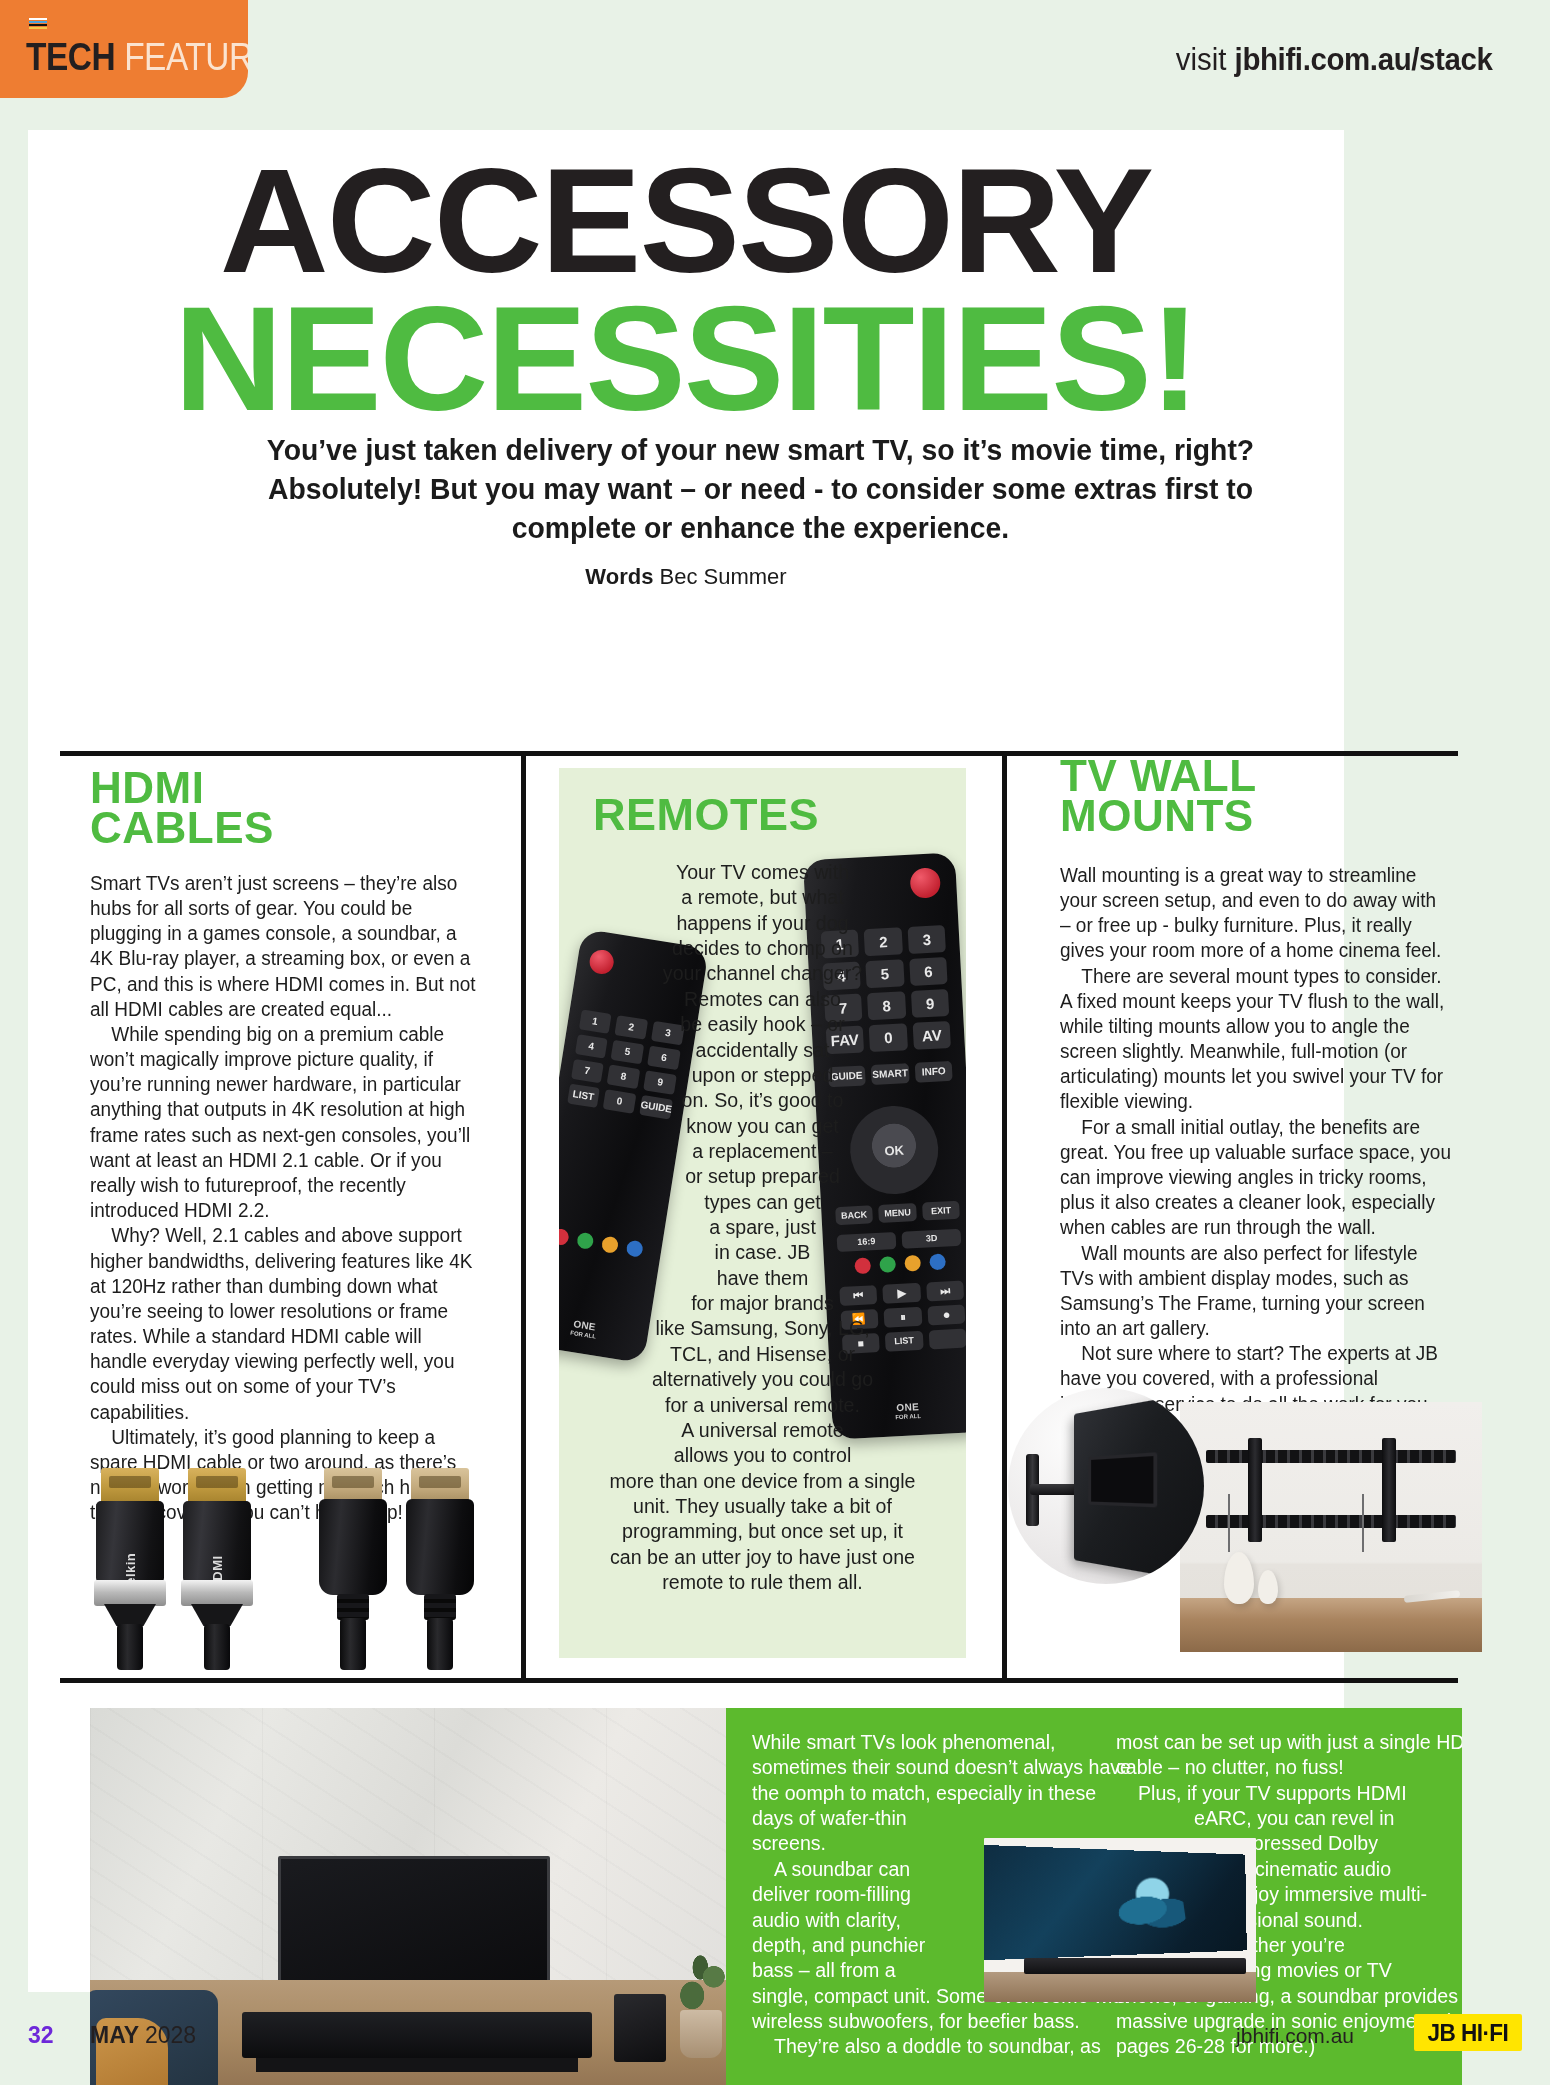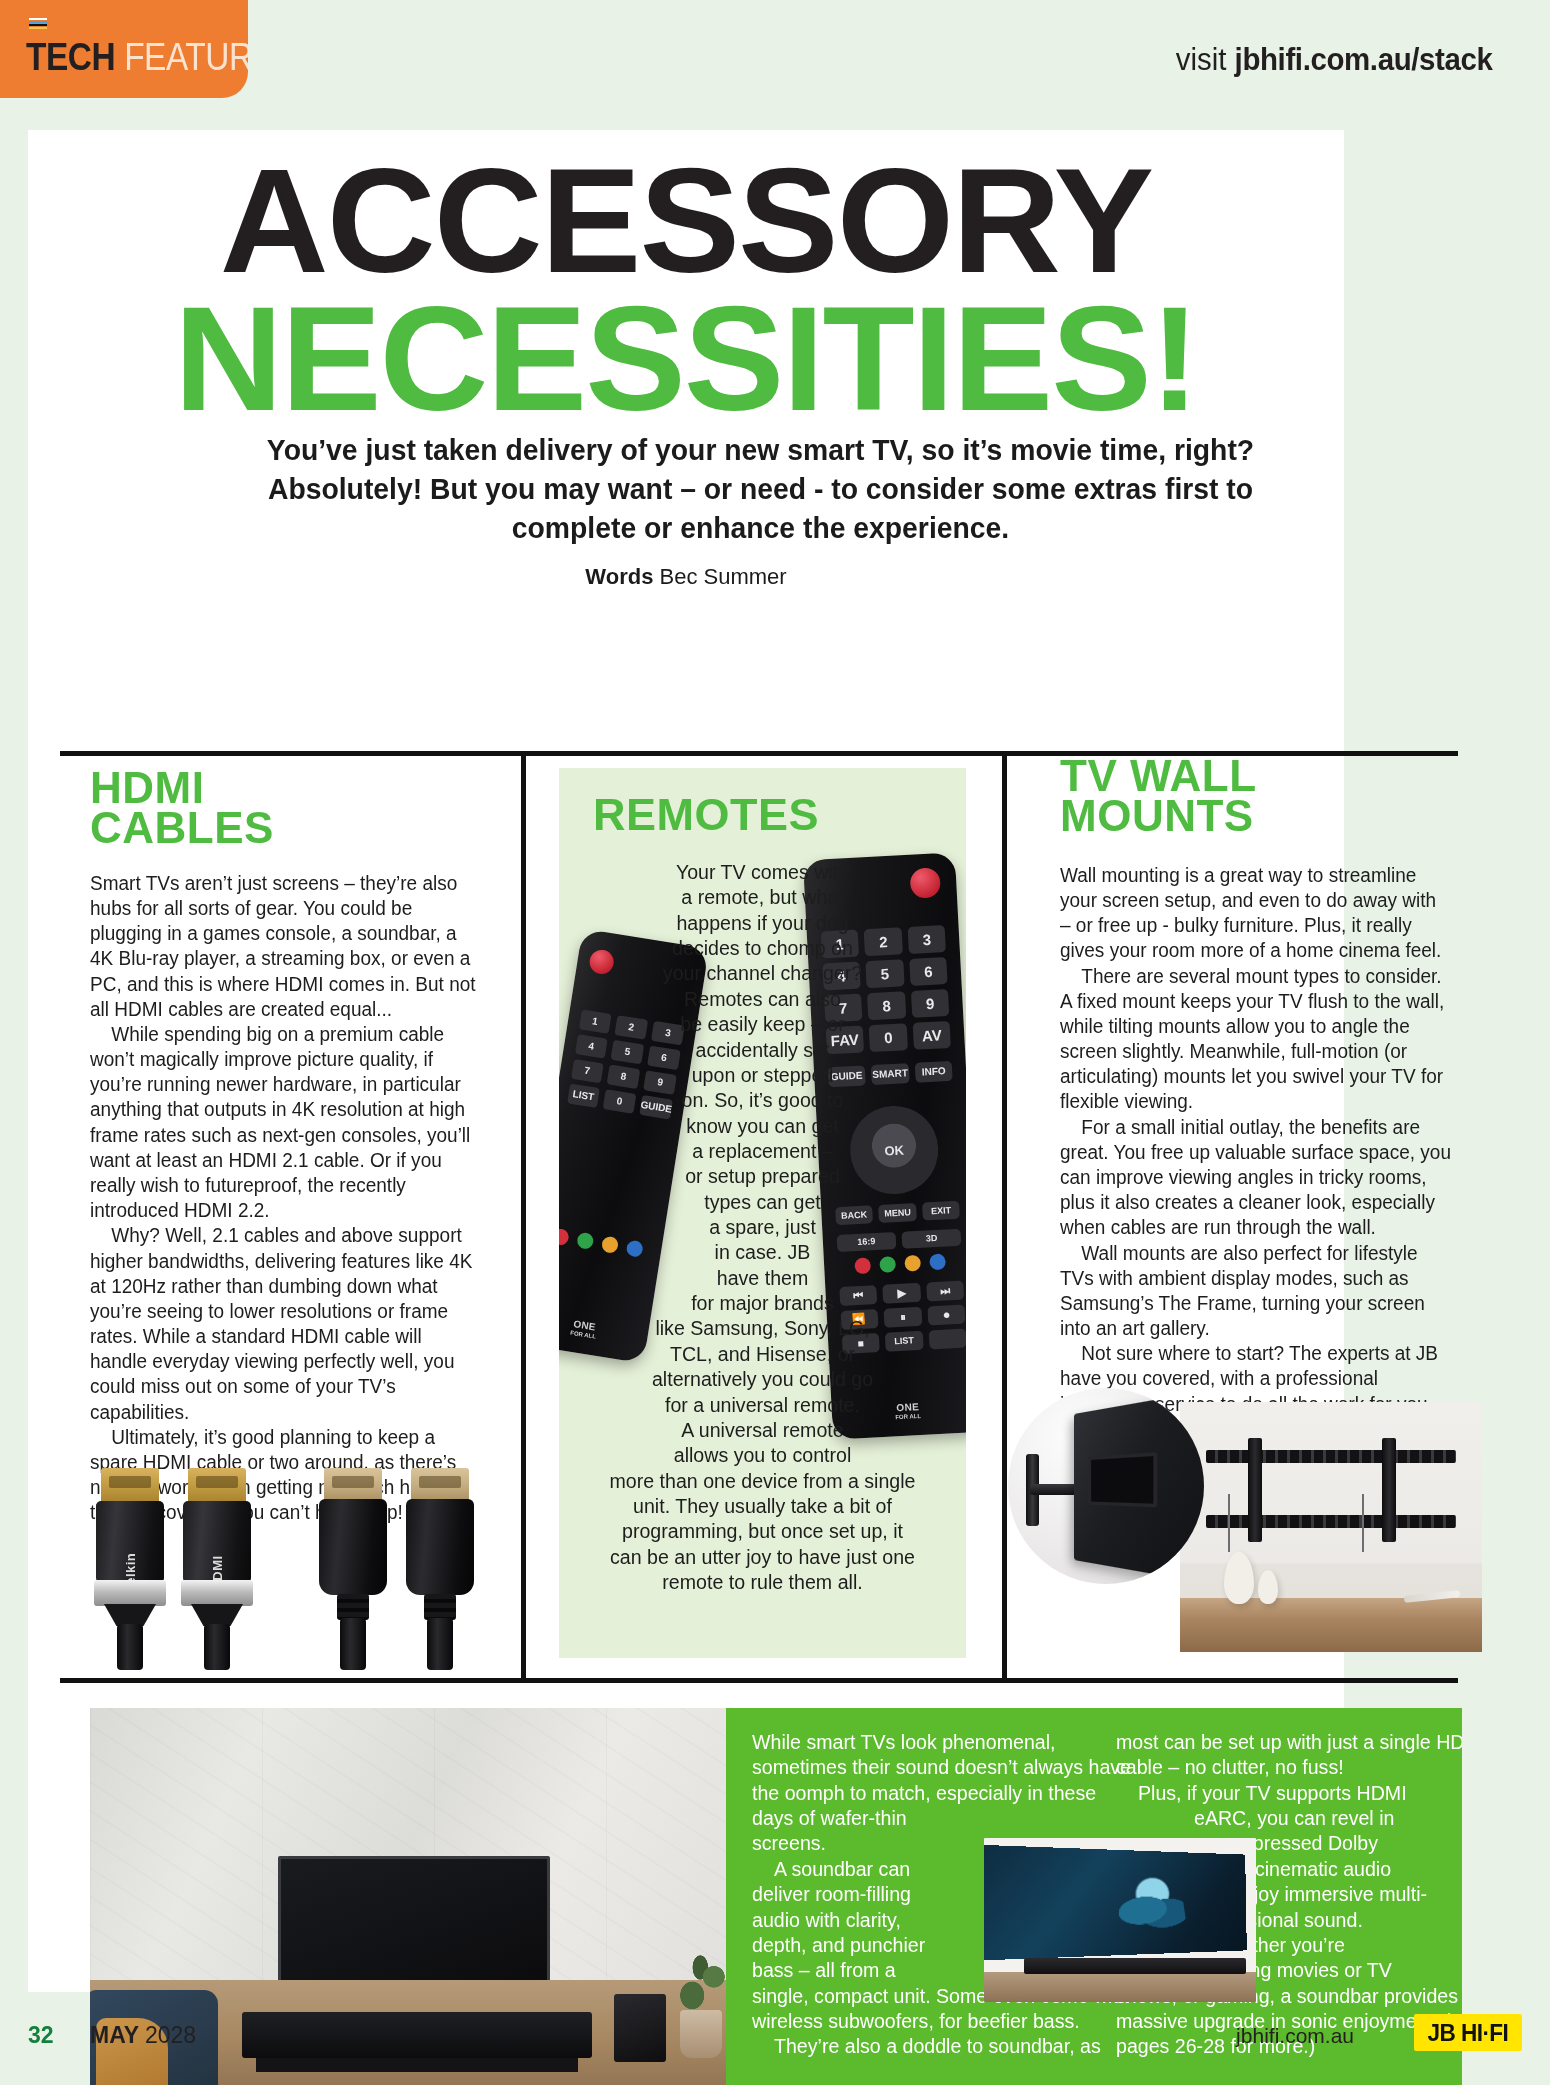--- a/index.html
+++ b/index.html
@@ -590,21 +590,21 @@
     height: 30px;
     background: linear-gradient(180deg,#b39a7f,#8e7255);
   }
 
   
   .footer-page {
     position: absolute;
     left: 28px; top: 2022px;
     font-size: 23px;
     font-weight: 700;
-    color: #15803d;
+    color: #6d28d9;
   }
   .footer-date {
     position: absolute;
     left: 90px; top: 2022px;
     font-size: 23px;
     color: #231f20;
     white-space: nowrap;
   }
   .footer-date .fd-bold { font-weight: 700; }
   .footer-date .fd-reg  { font-weight: 400; }
@@ -807,21 +807,21 @@
         </div>
       </div>
 
       <div class="remote-text">
         <span class="rt-line">Your TV comes with</span>
         <span class="rt-line">a remote, but what</span>
         <span class="rt-line">happens if your dog</span>
         <span class="rt-line">decides to chomp on</span>
         <span class="rt-line">your channel changer?</span>
         <span class="rt-line">Remotes can also</span>
-        <span class="rt-line">be easily keep – or</span>
+        <span class="rt-line">be easily hook – or</span>
         <span class="rt-line">accidentally sat</span>
         <span class="rt-line">upon or stepped</span>
         <span class="rt-line">on. So, it’s good to</span>
         <span class="rt-line">know you can get</span>
         <span class="rt-line">a replacement –</span>
         <span class="rt-line">or setup prepared</span>
         <span class="rt-line">types can get</span>
         <span class="rt-line">a spare, just</span>
         <span class="rt-line">in case. JB</span>
         <span class="rt-line">have them</span>

